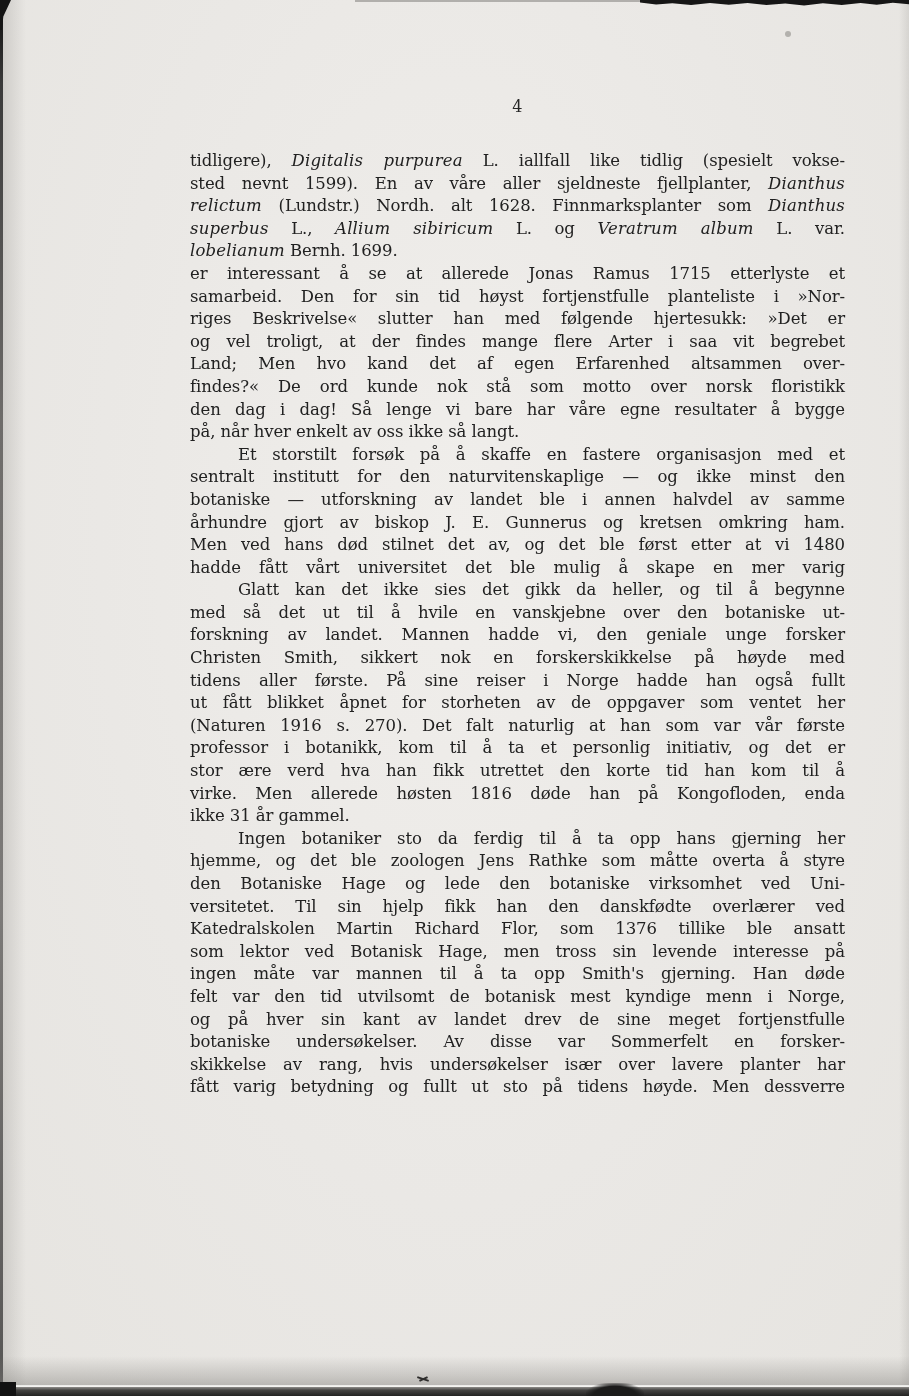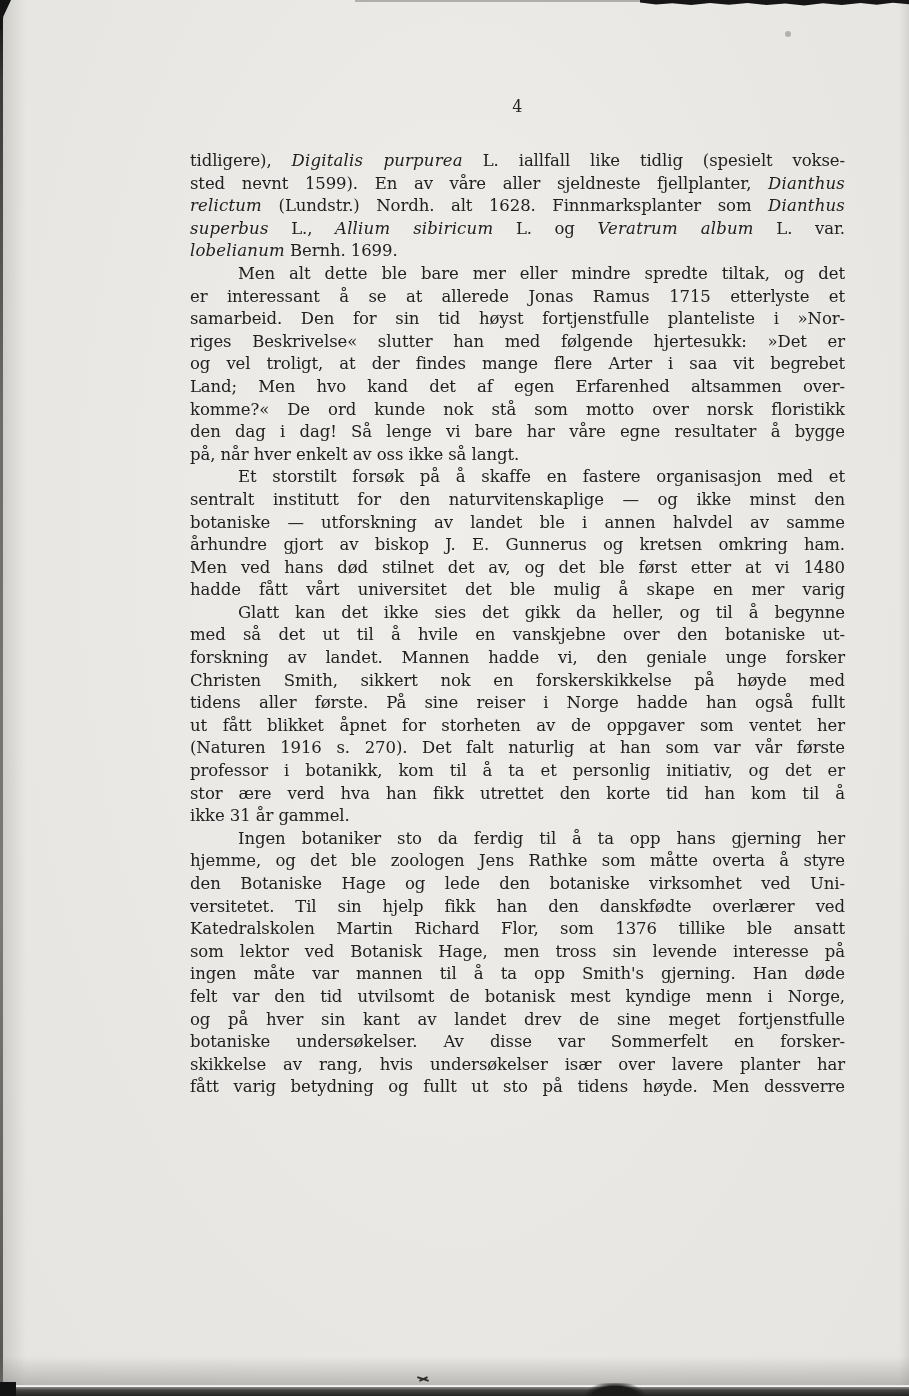--- a/index.html
+++ b/index.html
@@ -54,44 +54,44 @@
 <div class="paper-shade-right"></div>
 
 <div class="pagenum">4</div>
 
 <div class="text-block">
     <div class="line"><span>tidligere), </span><i>Digitalis purpurea</i><span> L. iallfall like tidlig (spesielt vokse-</span></div>
     <div class="line"><span>sted nevnt 1599). En av våre aller sjeldneste fjellplanter, </span><i>Dianthus</i></div>
     <div class="line"><i>relictum</i><span> (Lundstr.) Nordh. alt 1628. Finnmarksplanter som </span><i>Dianthus</i></div>
     <div class="line"><i>superbus</i><span> L., </span><i>Allium sibiricum</i><span> L. og </span><i>Veratrum album</i><span> L. var.</span></div>
     <div class="line end"><i>lobelianum</i><span> Bernh. 1699.</span></div>
-    <div class="line indent">Men alt dette ble bare mer eller mindre spredte tiltak, og det</div>
     <div class="line">er interessant å se at allerede Jonas Ramus 1715 etterlyste et</div>
     <div class="line">samarbeid. Den for sin tid høyst fortjenstfulle planteliste i »Nor-</div>
     <div class="line">riges Beskrivelse« slutter han med følgende hjertesukk: »Det er</div>
     <div class="line">og vel troligt, at der findes mange flere Arter i saa vit begrebet</div>
     <div class="line">Land; Men hvo kand det af egen Erfarenhed altsammen over-</div>
-    <div class="line">komme?« De ord kunde nok stå som motto over norsk floristikk</div>
+    <div class="line">findes?« De ord kunde nok stå som motto over norsk floristikk</div>
     <div class="line">den dag i dag! Så lenge vi bare har våre egne resultater å bygge</div>
     <div class="line end">på, når hver enkelt av oss ikke så langt.</div>
     <div class="line indent">Et storstilt forsøk på å skaffe en fastere organisasjon med et</div>
     <div class="line">sentralt institutt for den naturvitenskaplige — og ikke minst den</div>
     <div class="line">botaniske — utforskning av landet ble i annen halvdel av samme</div>
     <div class="line">århundre gjort av biskop J. E. Gunnerus og kretsen omkring ham.</div>
     <div class="line">Men ved hans død stilnet det av, og det ble først etter at vi 1480</div>
     <div class="line">hadde fått vårt universitet det ble mulig å skape en mer varig</div>
     <div class="line indent">Glatt kan det ikke sies det gikk da heller, og til å begynne</div>
     <div class="line">med så det ut til å hvile en vanskjebne over den botaniske ut-</div>
     <div class="line">forskning av landet. Mannen hadde vi, den geniale unge forsker</div>
     <div class="line">Christen Smith, sikkert nok en forskerskikkelse på høyde med</div>
     <div class="line">tidens aller første. På sine reiser i Norge hadde han også fullt</div>
     <div class="line">ut fått blikket åpnet for storheten av de oppgaver som ventet her</div>
     <div class="line">(Naturen 1916 s. 270). Det falt naturlig at han som var vår første</div>
     <div class="line">professor i botanikk, kom til å ta et personlig initiativ, og det er</div>
     <div class="line">stor ære verd hva han fikk utrettet den korte tid han kom til å</div>
+    <div class="line">virke. Men allerede høsten 1816 døde han på Kongofloden, enda</div>
     <div class="line end">ikke 31 år gammel.</div>
     <div class="line indent">Ingen botaniker sto da ferdig til å ta opp hans gjerning her</div>
     <div class="line">hjemme, og det ble zoologen Jens Rathke som måtte overta å styre</div>
     <div class="line">den Botaniske Hage og lede den botaniske virksomhet ved Uni-</div>
     <div class="line">versitetet. Til sin hjelp fikk han den danskfødte overlærer ved</div>
     <div class="line">Katedralskolen Martin Richard Flor, som 1376 tillike ble ansatt</div>
     <div class="line">som lektor ved Botanisk Hage, men tross sin levende interesse på</div>
     <div class="line">ingen måte var mannen til å ta opp Smith's gjerning. Han døde</div>
     <div class="line">felt var den tid utvilsomt de botanisk mest kyndige menn i Norge,</div>
     <div class="line">og på hver sin kant av landet drev de sine meget fortjenstfulle</div>

